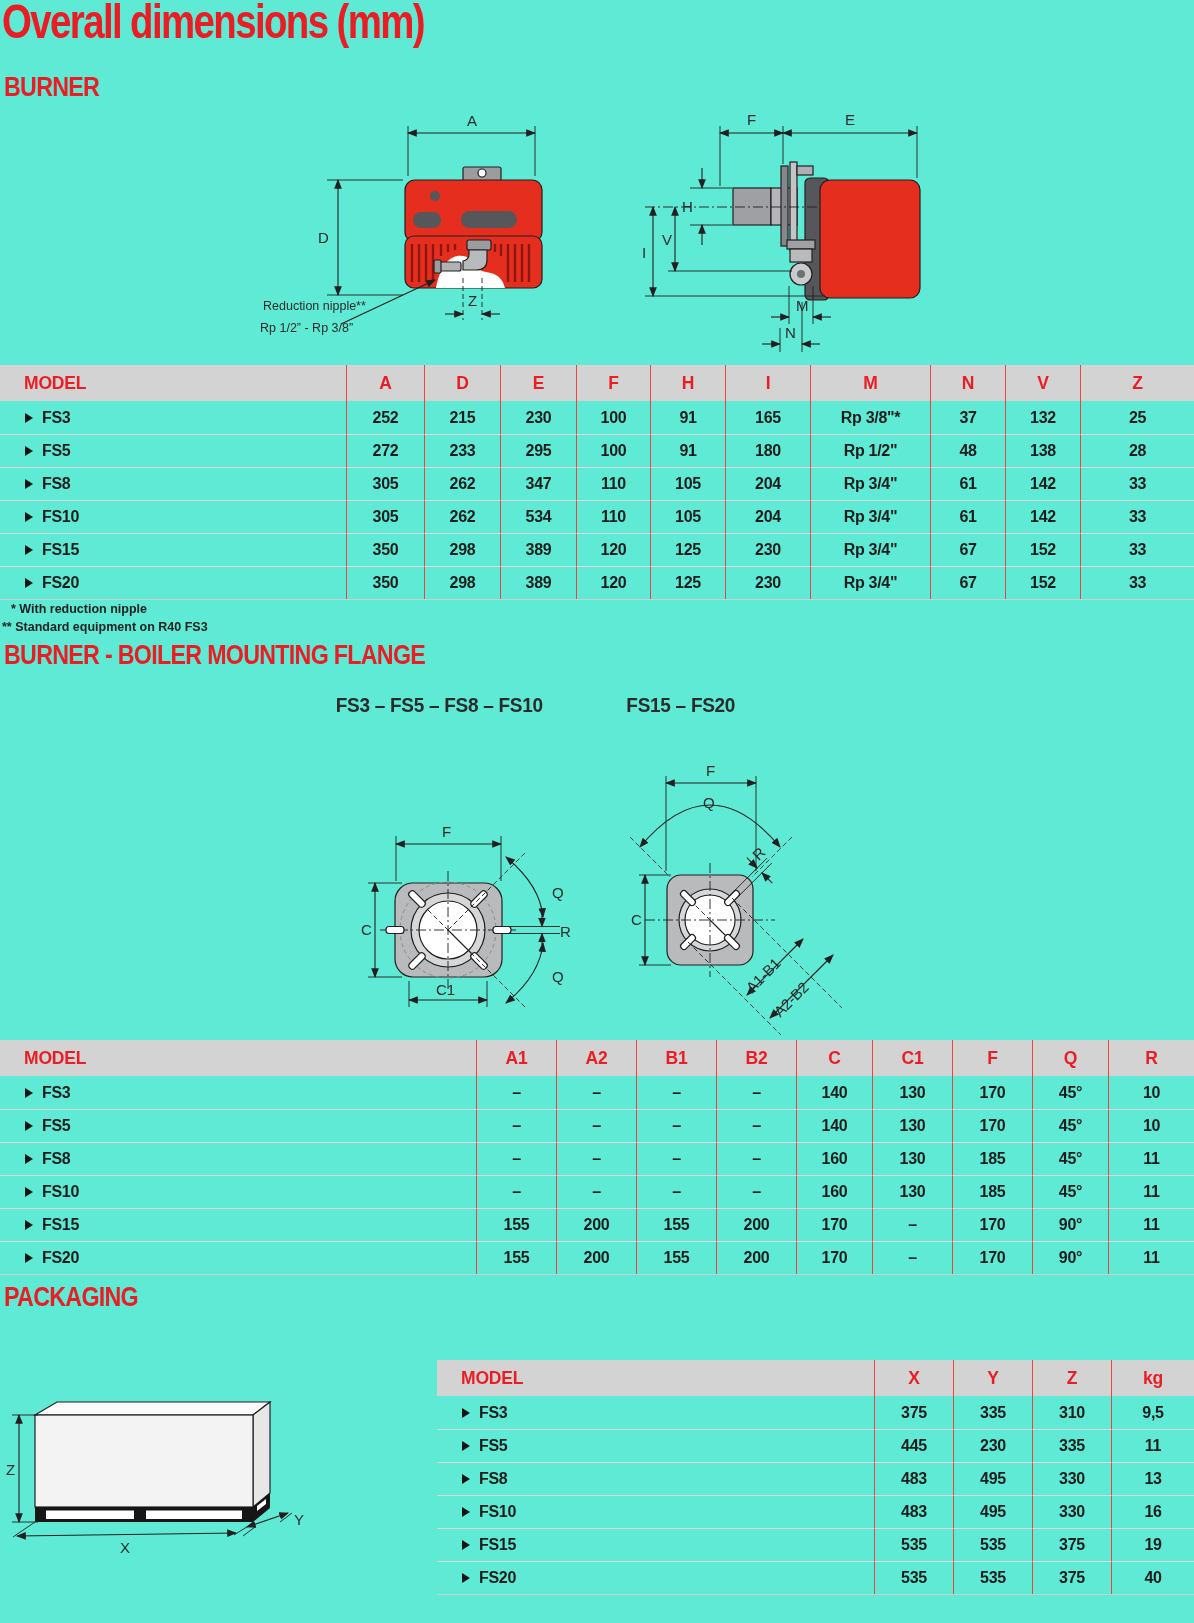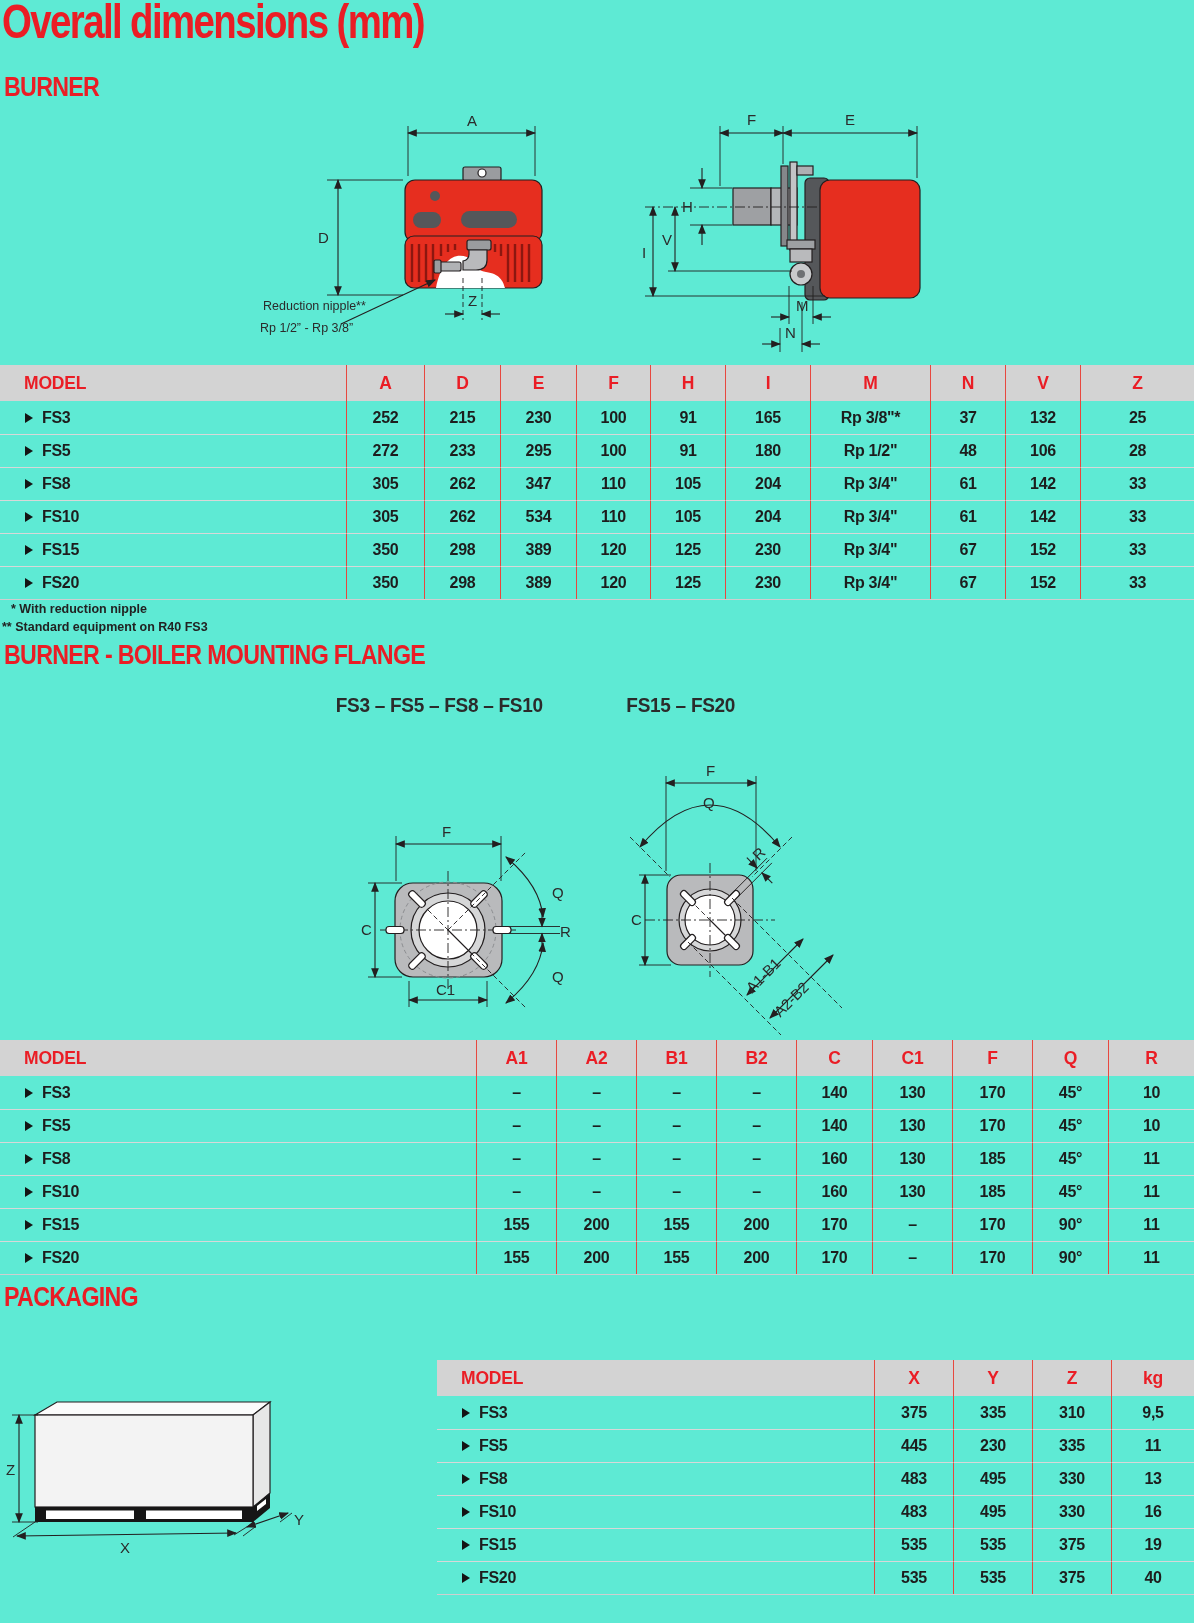--- a/index.html
+++ b/index.html
@@ -209,21 +209,21 @@
         <span>FS5</span>
       </div>
       <div class="td num">272</div>
       <div class="td num">233</div>
       <div class="td num">295</div>
       <div class="td num">100</div>
       <div class="td num">91</div>
       <div class="td num">180</div>
       <div class="td num">Rp 1/2"</div>
       <div class="td num">48</div>
-      <div class="td num">106</div>
+      <div class="td num">138</div>
       <div class="td num">28</div>
       <div class="td first">
         <span class="tri"></span>
         <span>FS8</span>
       </div>
       <div class="td num">305</div>
       <div class="td num">262</div>
       <div class="td num">347</div>
       <div class="td num">110</div>
       <div class="td num">105</div>

